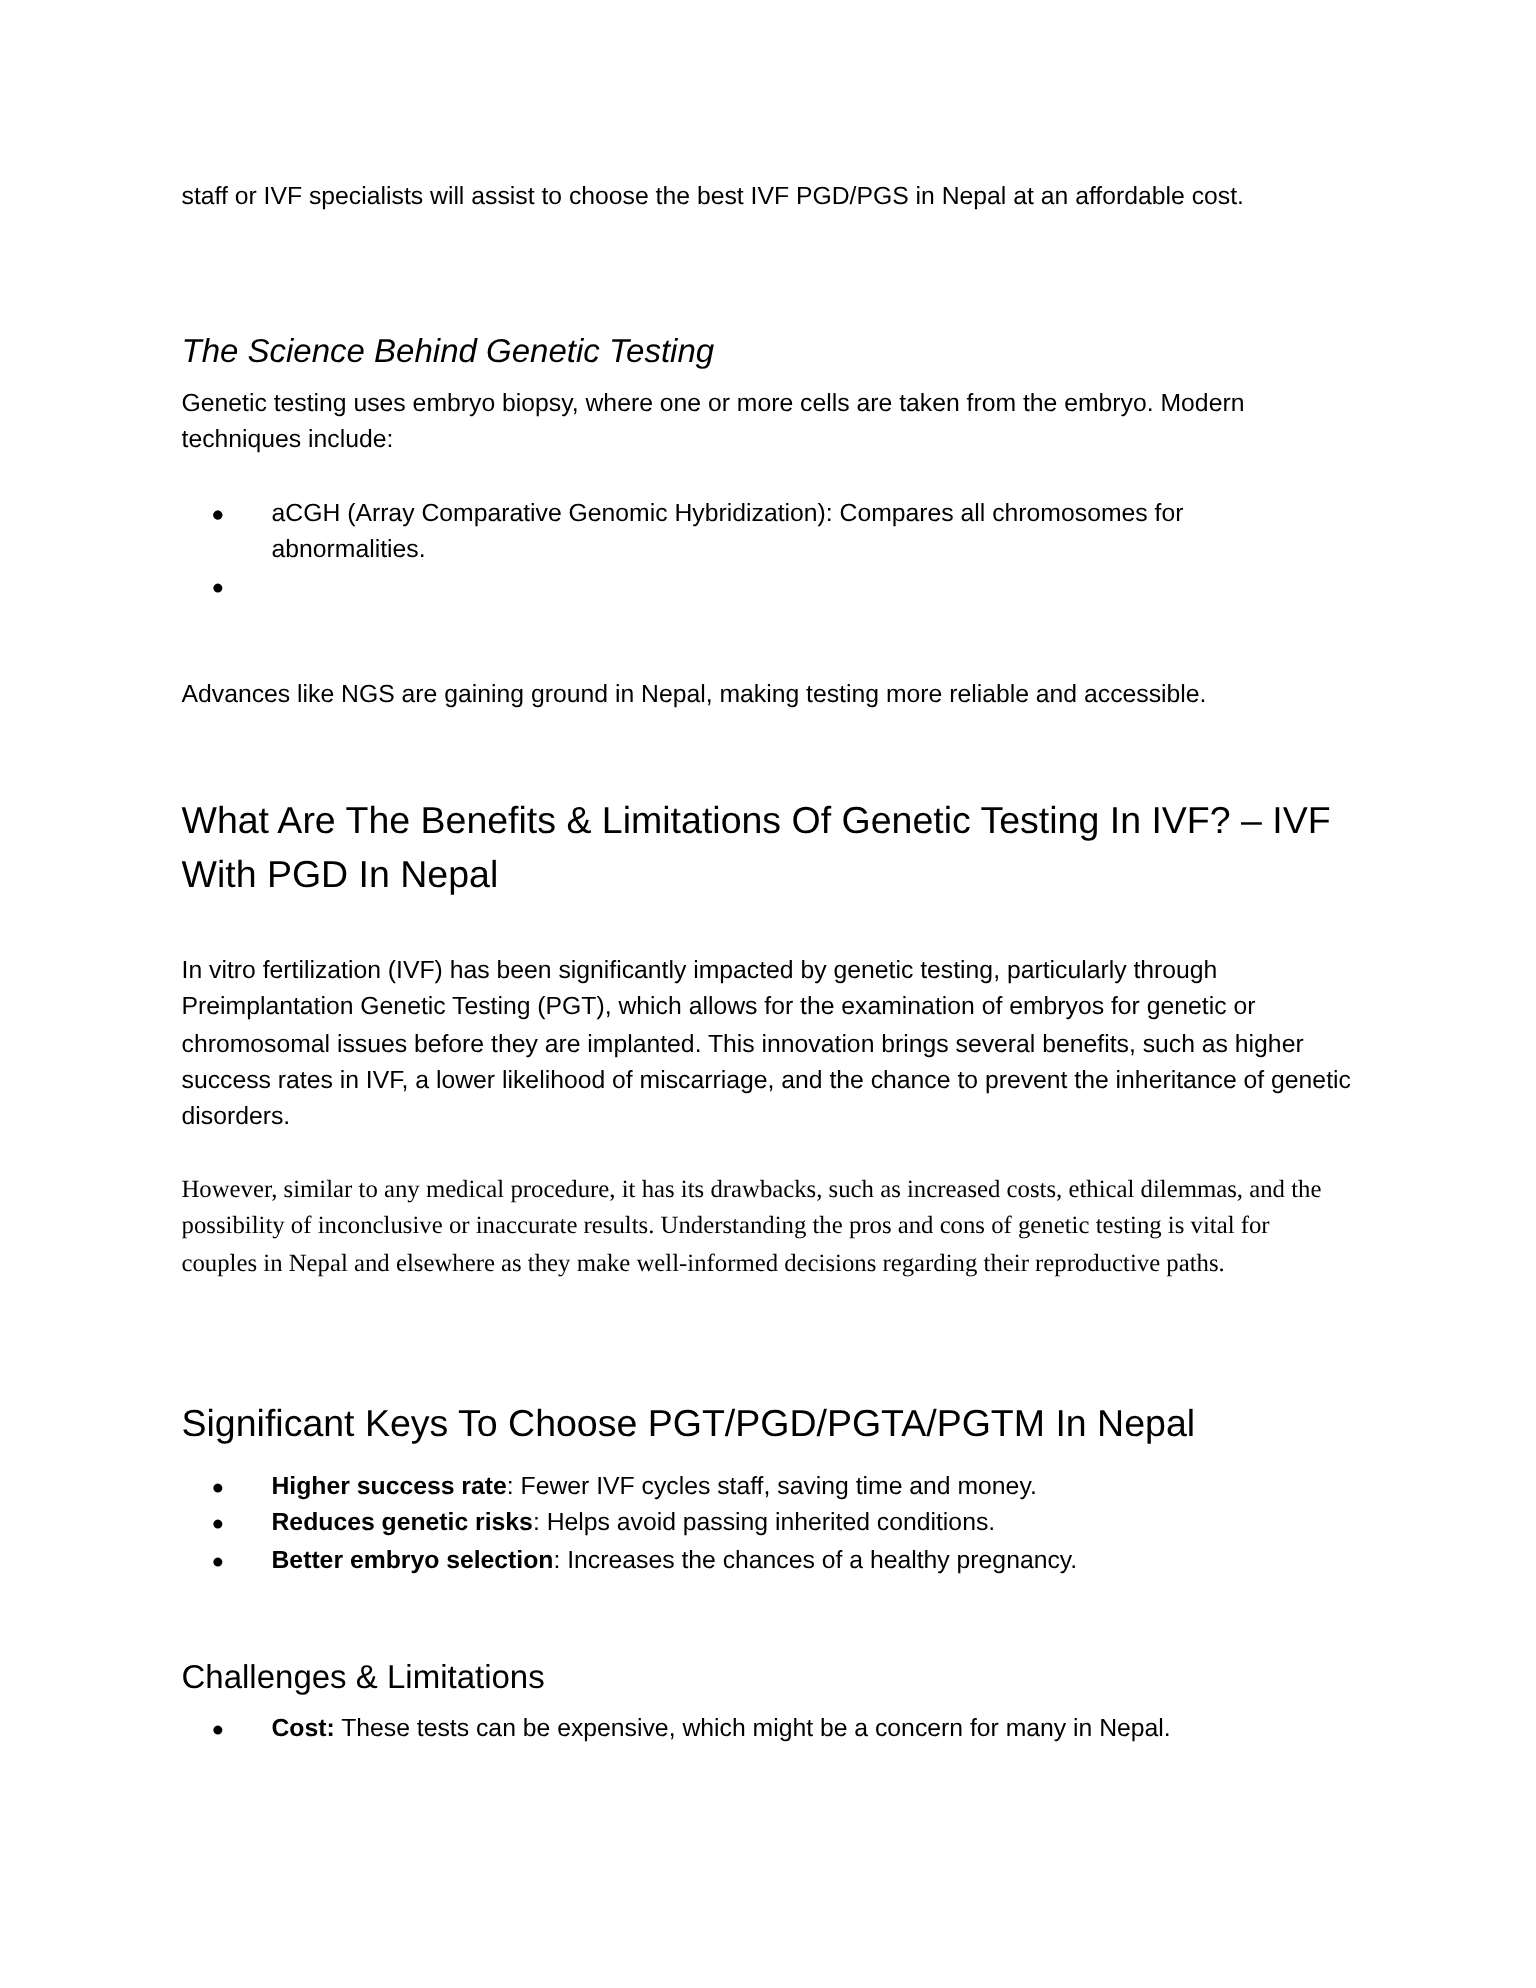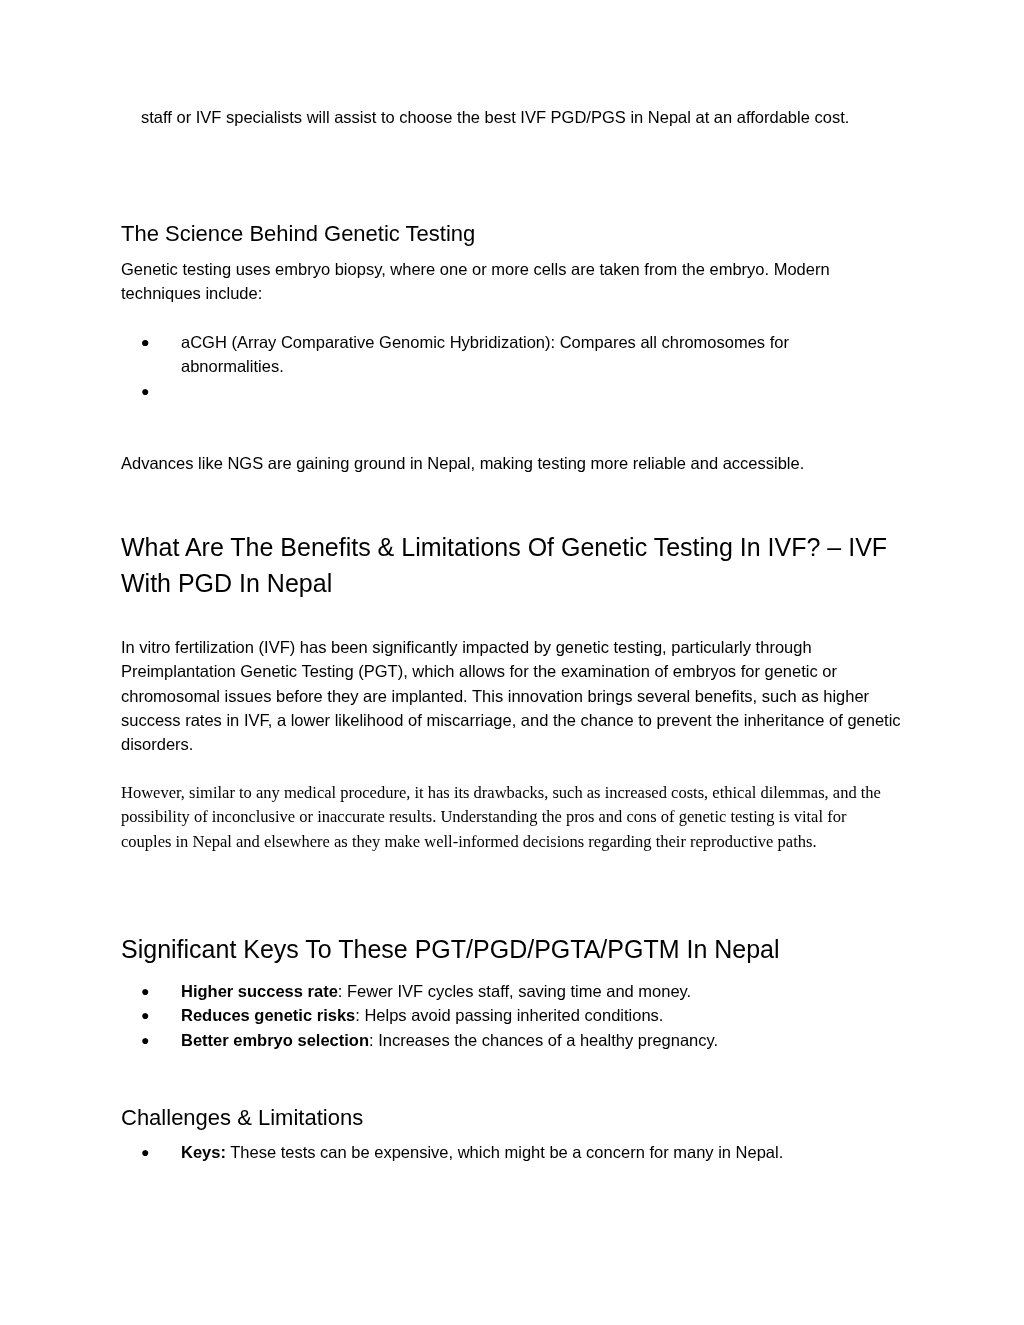--- a/index.html
+++ b/index.html
@@ -12,23 +12,23 @@
   ul.bl li { position: relative; padding-left: 60px; font-size: 16.5px; line-height: 24.3px; }
   ul.bl li .bullet { position: absolute; left: 20px; top: 0; font-size: 14px; }
   b { font-weight: bold; }
   .abs { position: absolute; left: 0; }
 </style>
 </head>
 <body>
 
 <div class="page">
 
-  <p class="p abs" style="top:105px; width:760px;margin-left:20px;">staff or IVF specialists will assist to choose the best IVF PGD/PGS in Nepal at an affordable cost.</p>
+  <p class="p abs" style="top:119px; width:760px;">staff or IVF specialists will assist to choose the best IVF PGD/PGS in Nepal at an affordable cost.</p>
 
-  <h3 class="h3 abs" style="top:220px;">The Science Behind Genetic Testing</h3>
+  <h3 class="h3 abs" style="top:220px;font-style:italic;">The Science Behind Genetic Testing</h3>
   <p class="p abs" style="top:257px; width:740px;">Genetic testing uses embryo biopsy, where one or more cells are taken from the embryo. Modern techniques include:</p>
 
   <ul class="bl abs" style="top:330px; left:0; width:790px;">
     <li style="padding-right:40px;">
       <span class="bullet">●</span>
     </li>
     <li style="padding-right:40px;">
       <span class="bullet">●</span>
       <span>aCGH (Array Comparative Genomic Hybridization): Compares all chromosomes for abnormalities.</span>
     </li>
@@ -36,21 +36,21 @@
       <span class="bullet">●</span>
     </li>
   </ul>
   <p class="p abs" style="top:451px; width:790px;">Advances like NGS are gaining ground in Nepal, making testing more reliable and accessible.</p>
 
   <h2 class="h2 abs" style="top:530px; width:790px;">What Are The Benefits &amp; Limitations Of Genetic Testing In IVF? – IVF With PGD In Nepal</h2>
 
   <p class="p abs" style="top:635px; width:790px;">In vitro fertilization (IVF) has been significantly impacted by genetic testing, particularly through Preimplantation Genetic Testing (PGT), which allows for the examination of embryos for genetic or chromosomal issues before they are implanted. This innovation brings several benefits, such as higher success rates in IVF, a lower likelihood of miscarriage, and the chance to prevent the inheritance of genetic disorders.</p>
   <p class="p abs" style="top:781px; width:760px;font-family:Liberation Serif, serif;">However, similar to any medical procedure, it has its drawbacks, such as increased costs, ethical dilemmas, and the possibility of inconclusive or inaccurate results. Understanding the pros and cons of genetic testing is vital for couples in Nepal and elsewhere as they make well-informed decisions regarding their reproductive paths.</p>
 
-  <h2 class="h2 abs" style="top:932px; width:790px;">Significant Keys To These PGT/PGD/PGTA/PGTM In Nepal</h2>
+  <h2 class="h2 abs" style="top:932px; width:790px;">Significant Keys To Choose PGT/PGD/PGTA/PGTM In Nepal</h2>
 
   <ul class="bl abs" style="top:979px; left:0; width:790px;">
     <li>
       <span class="bullet">●</span>
       <b>Higher success rate</b><span>: Fewer IVF cycles staff, saving time and money.</span>
     </li>
     <li>
       <span class="bullet">●</span>
       <b>Reduces genetic risks</b><span>: Helps avoid passing inherited conditions.</span>
     </li>
@@ -58,17 +58,17 @@
       <span class="bullet">●</span>
       <b>Better embryo selection</b><span>: Increases the chances of a healthy pregnancy.</span>
     </li>
   </ul>
 
   <h3 class="h3 abs" style="top:1104px;">Challenges &amp; Limitations</h3>
 
   <ul class="bl abs" style="top:1140px; left:0; width:790px;">
     <li>
       <span class="bullet">●</span>
-      <b>Keys:</b><span> These tests can be expensive, which might be a concern for many in Nepal.</span>
+      <b>Cost:</b><span> These tests can be expensive, which might be a concern for many in Nepal.</span>
     </li>
   </ul>
 
 </div>
 
 </body></html>

